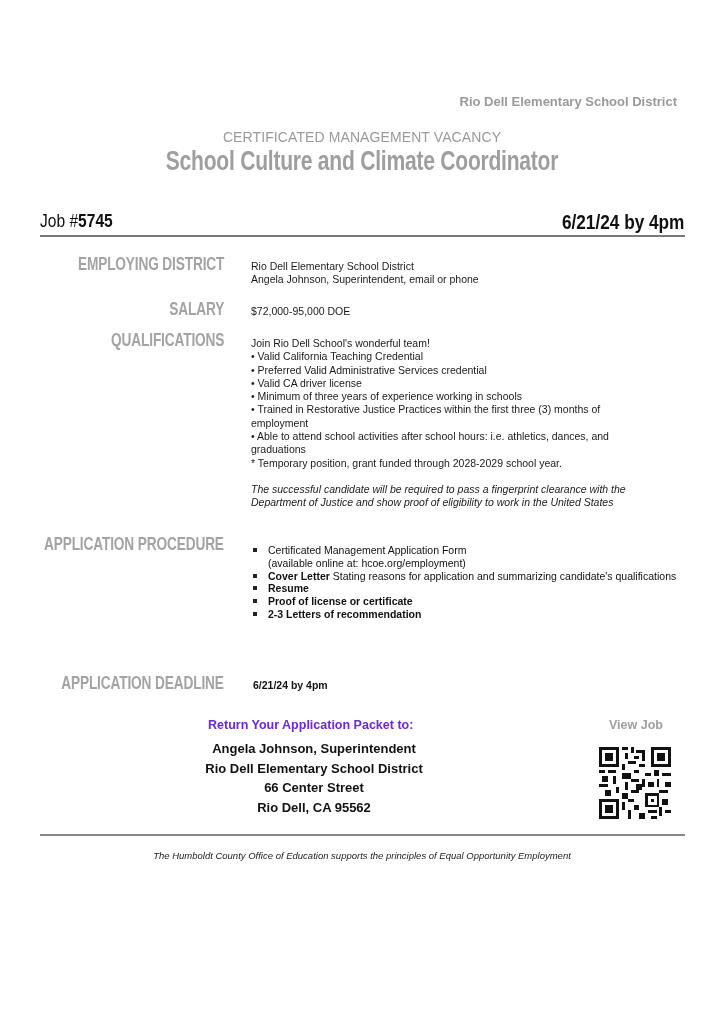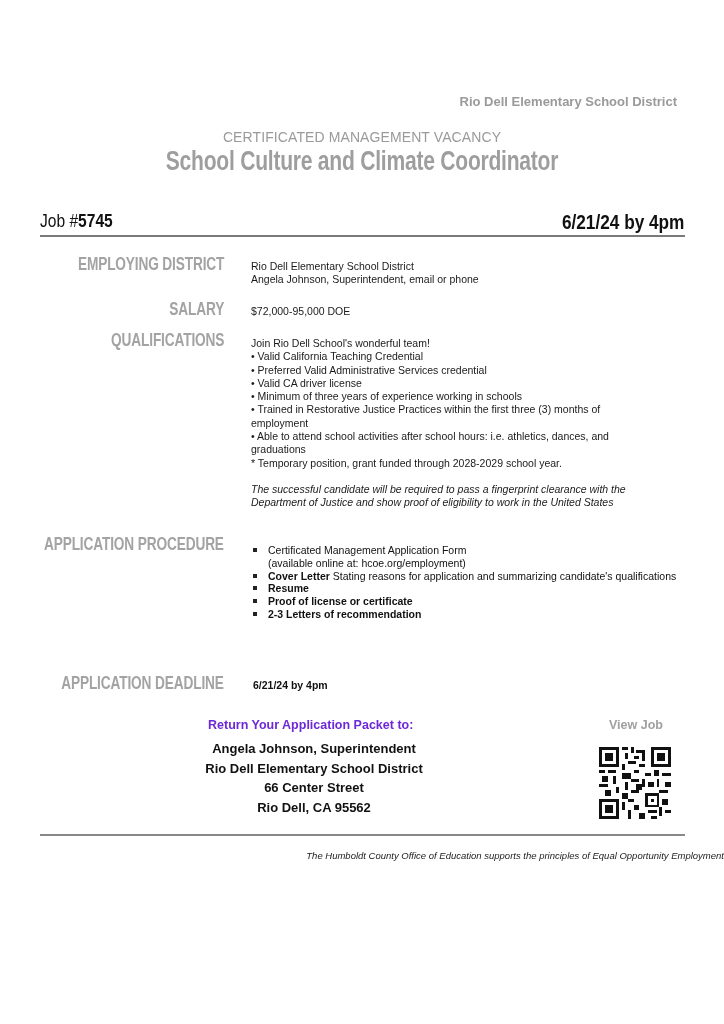--- a/index.html
+++ b/index.html
@@ -19,21 +19,21 @@
     .proc-list { left:250px; top:541px; font-size:10.5px; line-height:12.8px; margin:3px; padding:0; list-style:none; width:430px; }
     .proc-list li { position:relative; padding-left:15px; }
     .proc-list li .sq { position:absolute; left:0; top:4px; width:4px; height:4px; background:#222; }
     .proc-list b { font-weight:bold; }
     .deadline-val { left:253px; top:679px; font-size:10.5px; font-weight:bold; }
     .return-hdr { top:718px; left:208px; font-size:12.5px; font-weight:bold; color:#6d28d9; }
     .viewjob { top:718px; left:609px; font-size:12.5px; font-weight:bold; color:#a0a0a0; }
     .address { top:739px; left:170px; width:288px; text-align:center; font-size:13px; font-weight:bold; line-height:19.5px; color:#111; }
     .qr { top:747px; left:599px; width:72px; height:72px; }
     .rule2 { top:834px; left:40px; width:645px; height:1.5px; background:#888; }
-    .eoe { top:850px; left:0; width:724px; text-align:right; font-size:9.5px; font-style:italic; color:#222; }
+    .eoe { top:850px; left:0; width:724px; text-align:center; font-size:9.5px; font-style:italic; color:#222; }
   </style>
 </head>
 <body>
 
 <div class="abs district-top">Rio Dell Elementary School District</div>
 <div class="abs vacancy-kind">CERTIFICATED MANAGEMENT VACANCY</div>
 <div class="abs job-title">School Culture and Climate Coordinator</div>
 
 <div class="abs jobno"><span>Job #</span><b>5745</b></div>
 <div class="abs deadline-top">6/21/24 by 4pm</div>

